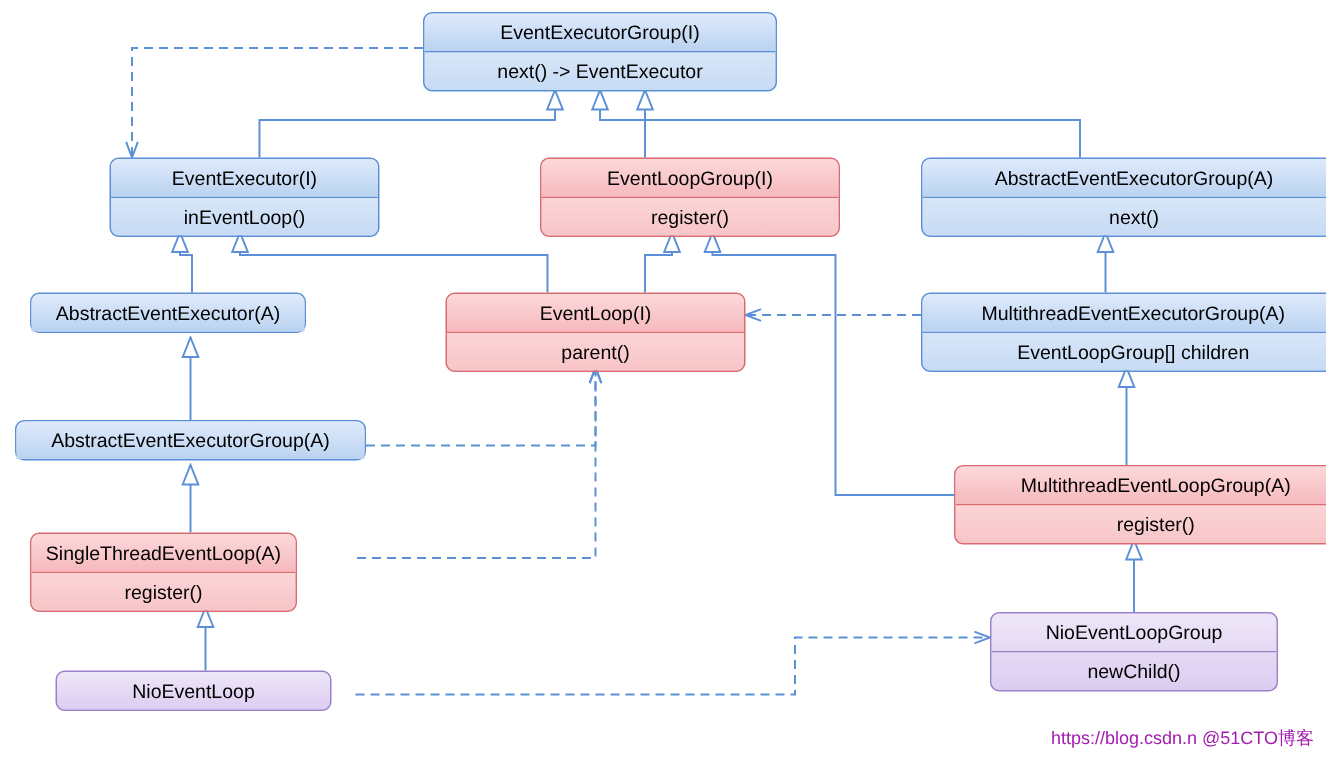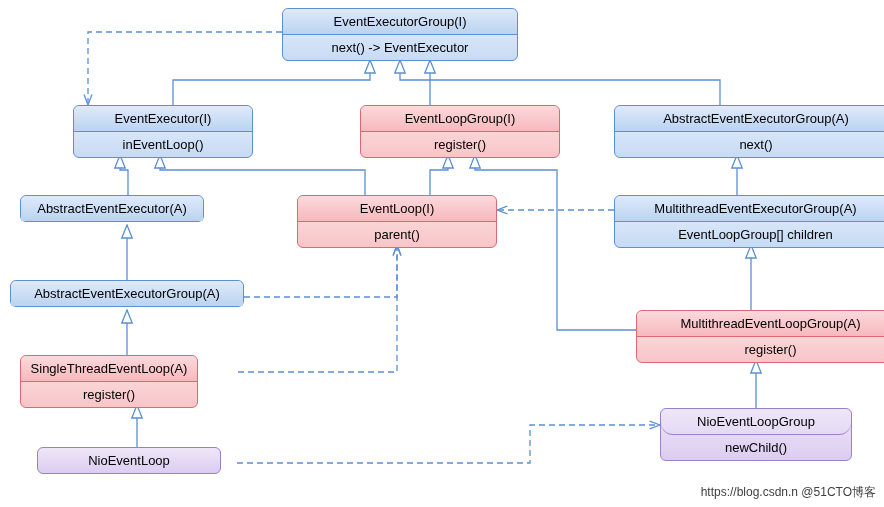--- a/index.html
+++ b/index.html
@@ -7,22 +7,22 @@
   svg{position:absolute;top:0;left:0;}
   .node{position:absolute;border:1px solid;border-radius:6px;box-sizing:border-box;}
   .node .title,.node .body{text-align:center;font-size:13px;padding:5px 6px;white-space:nowrap;}
   .node .title{border-bottom:1px solid;border-top-left-radius:6px;border-top-right-radius:6px;}
   .node.single .title{border-bottom:none;}
   .blue{background:linear-gradient(#e8f0fb,#c7dbf5);border-color:#5b8fd6;}
   .blue .title{border-color:#5b8fd6;background:linear-gradient(#dfeafc,#bad3f0);}
   .red{background:linear-gradient(#fde4e5,#f8c5c8);border-color:#d96a72;}
   .red .title{border-color:#d96a72;background:linear-gradient(#fcd9db,#f6b9bd);text-align:center;}
   .purple{background:linear-gradient(#eee6f8,#dccdf1);border-color:#9a7fc9;}
-  .purple .title{border-color:#9a7fc9;border-radius:12px;}
-  .watermark{position:absolute;right:8px;bottom:6px;font-size:12px;color:#404040;}
+  .purple .title{border-color:#9a7fc9;}
+  .watermark{position:absolute;right:8px;bottom:6px;font-size:12px;color:#a21caf;}
 </style>
 </head>
 <body>
 <div class="canvas">
 
 <svg width="884" height="507">
   <defs>
     <marker id="tri" markerWidth="12" markerHeight="10" refX="11" refY="5" orient="auto">
       <path d="M1,1 L11,5 L1,9 Z" fill="#fff" stroke="#5b8fd6" stroke-width="1"></path>
     </marker>

